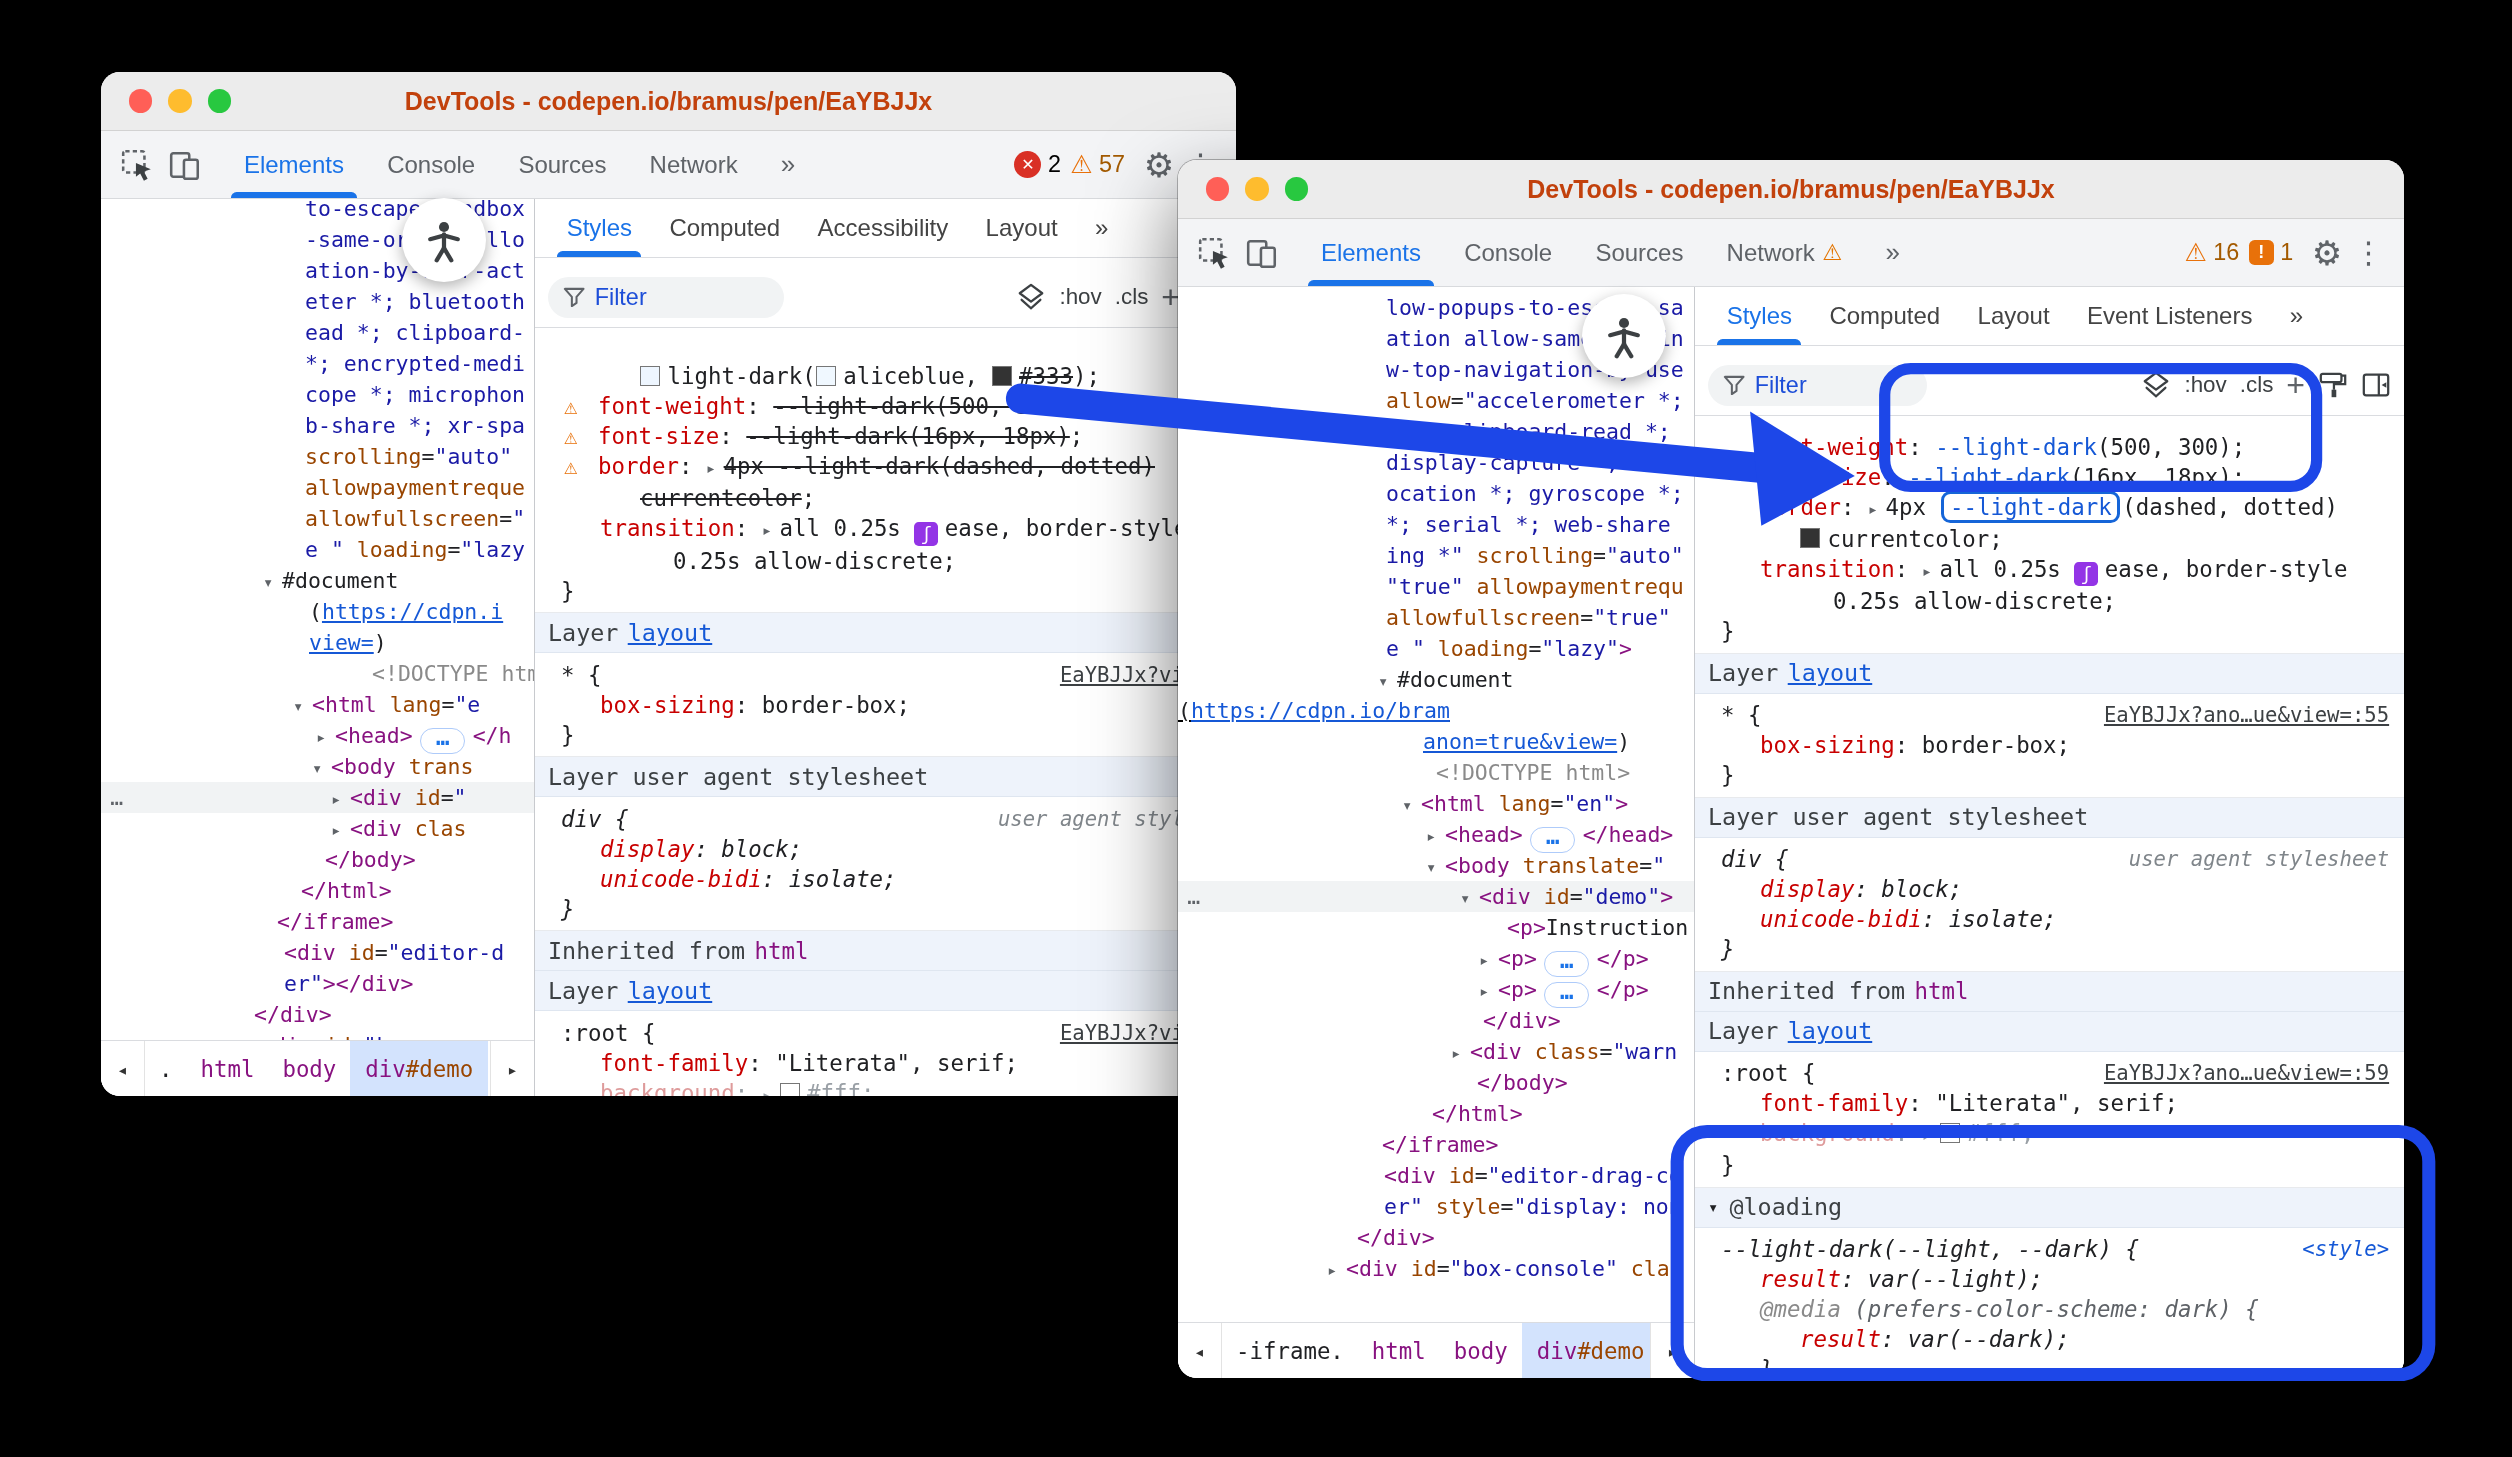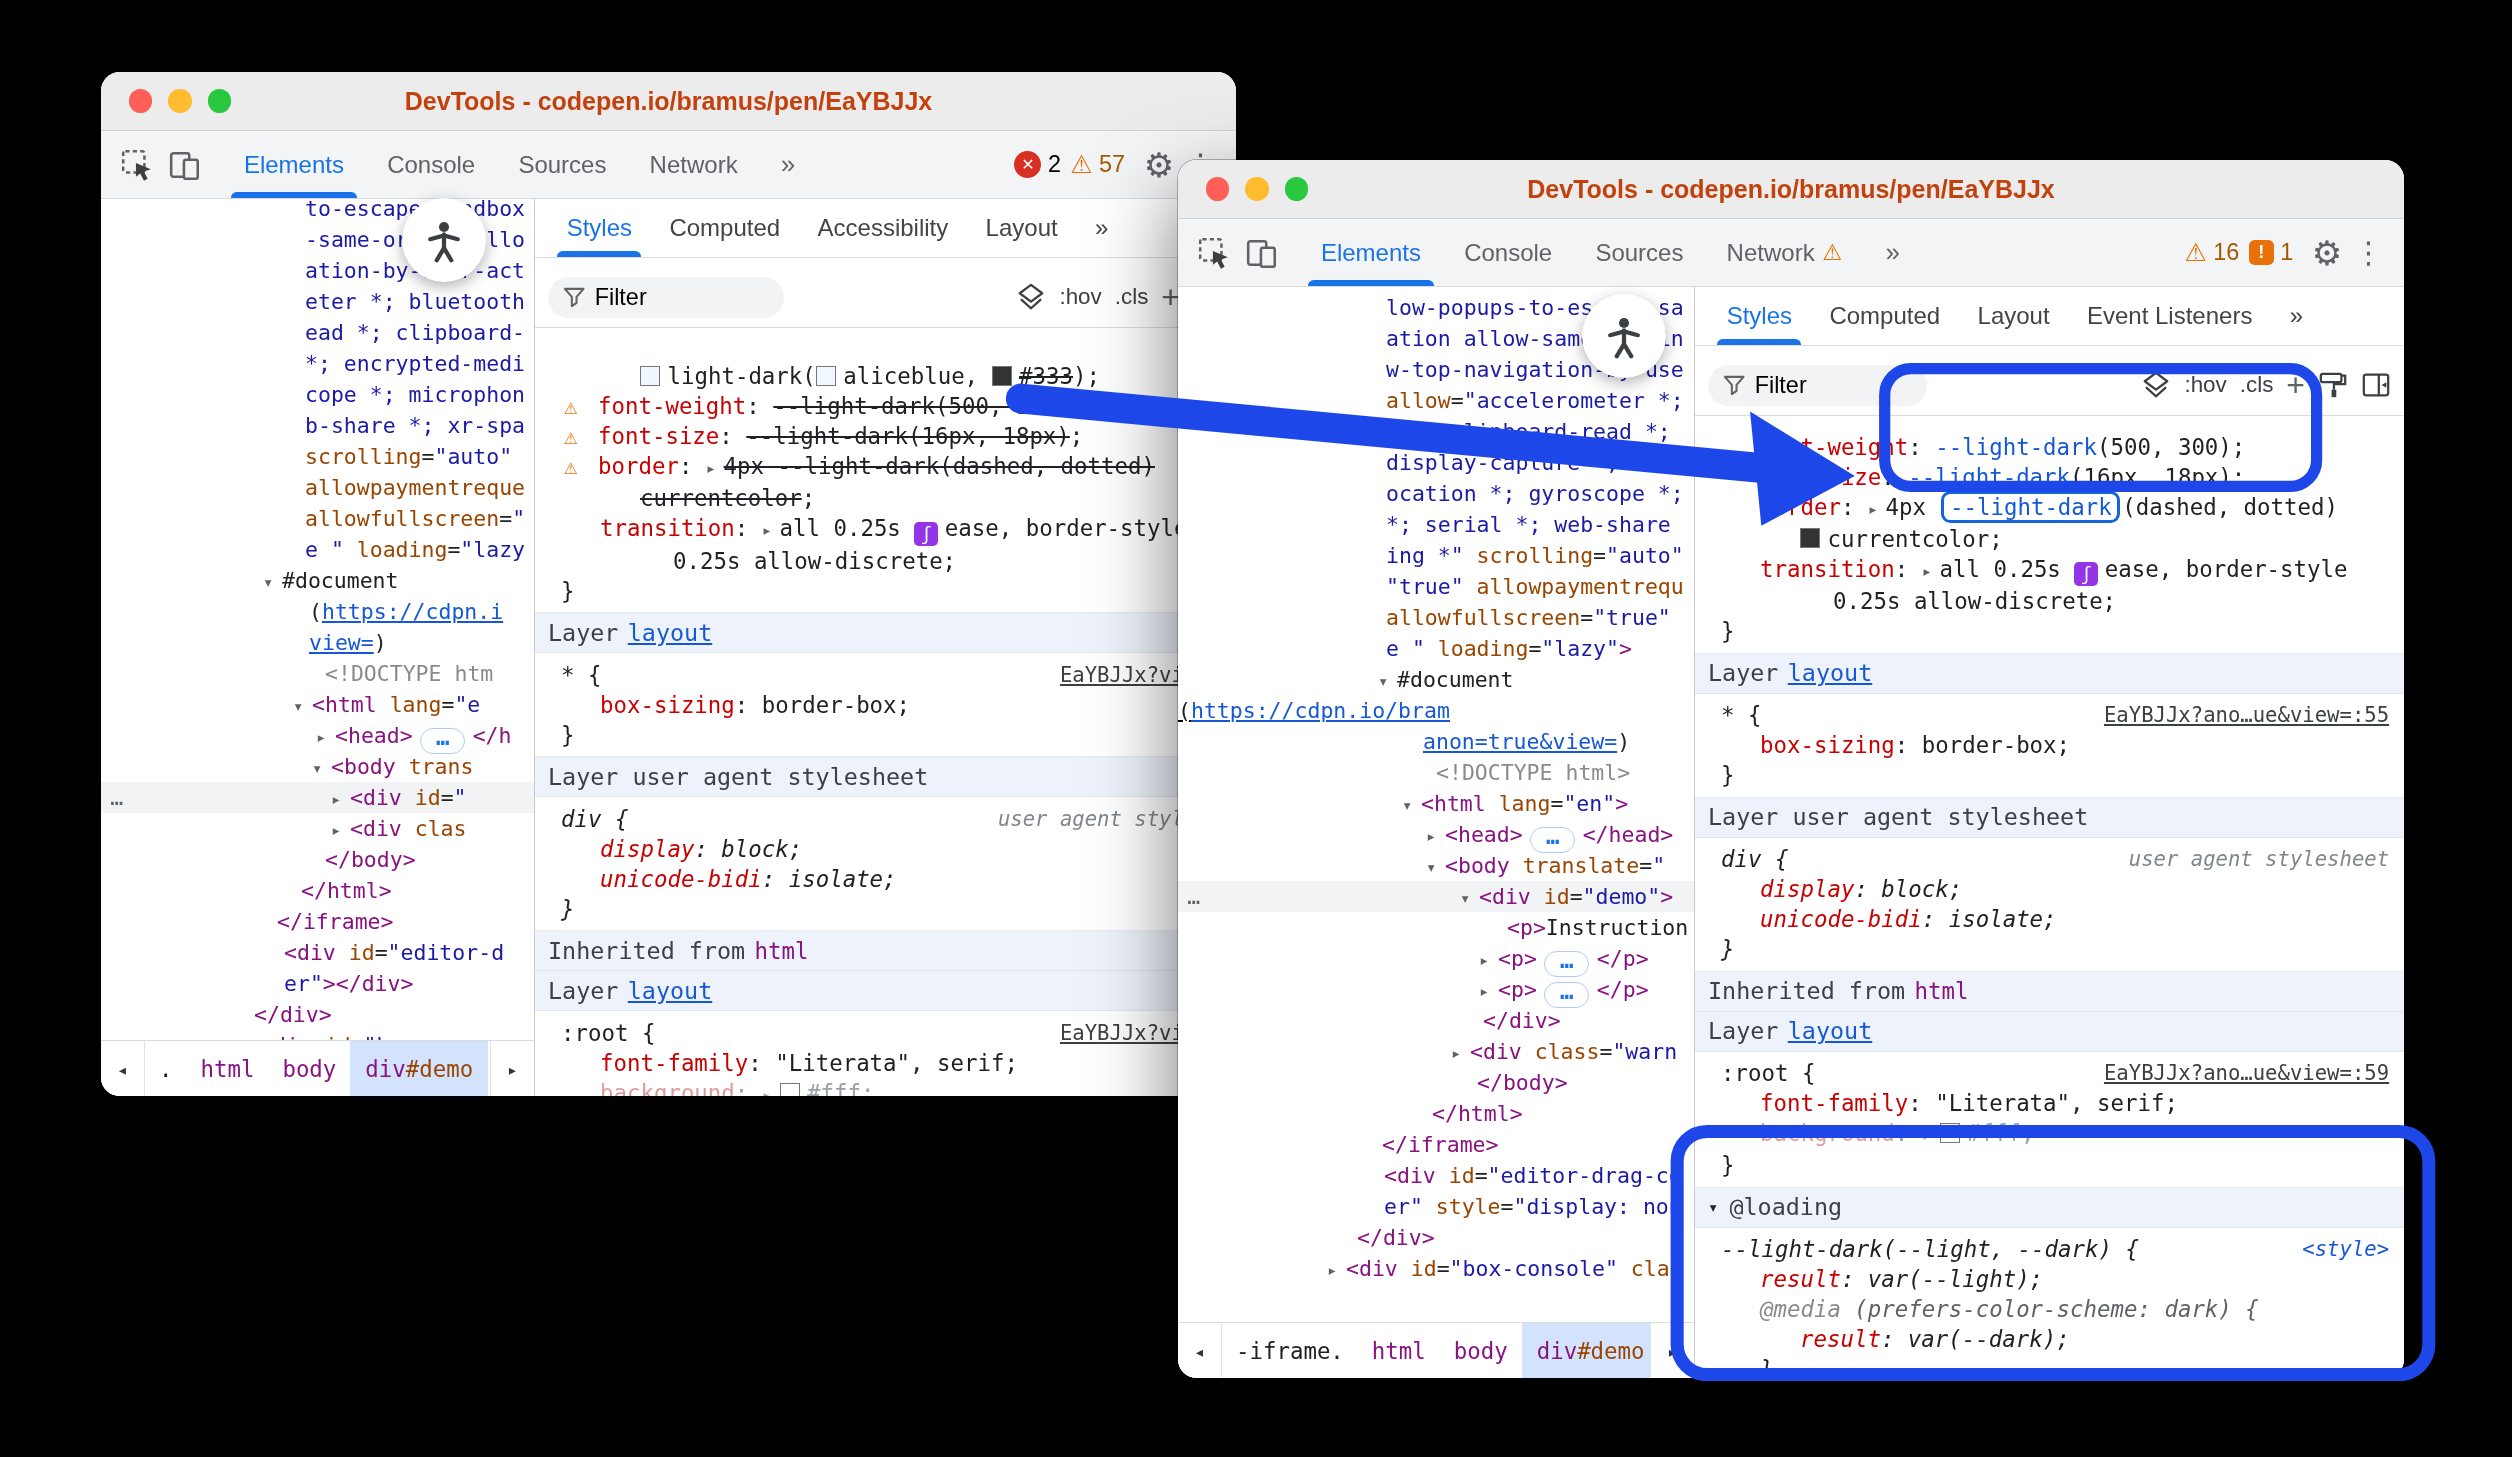--- a/index.html
+++ b/index.html
@@ -49,21 +49,21 @@
   .sg-ell{display:inline-block;min-width:43px;height:24px;border:1.9px solid #aecbfa;border-radius:14px;
           color:#1a73e8;font-weight:bold;font-size:22.4px;line-height:17px;text-align:center;vertical-align:-1.9px;margin:0 7.5px;background:#fff;}
   
   .sidebar{flex:1;border-left:0.9px solid #c8cace;display:flex;flex-direction:column;background:#fff;min-width:0;gap:9px;}
   .sbtabs{height:58px;display:flex;align-items:stretch;padding:0 13px;border-bottom:0.9px solid #dadce0;background:#fff;flex:0 0 auto;}
   .sbtab{position:relative;display:flex;align-items:center;margin:0 15px;padding:0 3.7px;font-size:24px;color:#444;white-space:nowrap;}
   .sbtab.sel{color:#1a73e8;}
   .sbtab.sel::after{content:"";position:absolute;left:-5.6px;right:-5.6px;bottom:0;height:5.6px;background:#1a73e8;border-radius:5.6px 5.6px 0 0;}
   .filterrow{height:60px;display:flex;align-items:center;padding:0 13px;border-bottom:0.9px solid #dadce0;background:#fff;flex:0 0 auto;gap:13px;}
   .fpill{flex:1;max-width:299px;height:41px;background:#f1f3f4;border-radius:20.6px;display:flex;align-items:center;
-         padding:0 15px;color:#000000;font-size:23.4px;gap:9.3px;}
+         padding:0 15px;color:#1d4ed8;font-size:23.4px;gap:9.3px;}
   .fctrl{color:#3c4043;font-size:22.4px;}
   .ficon{color:#5f6368;display:flex;align-items:center;}
   .plus{font-size:32px;color:#5f6368;line-height:1;}
   .rules{flex:1;overflow:hidden;background:#fff;font-family:"DejaVu Sans Mono",monospace;font-size:22.4px;color:#202124;}
   .rule{padding:6.5px 9.3px 6.5px 13px;border-bottom:0.9px solid #e8eaed;position:relative;}
   .rule.it .rl{font-style:italic;}
   .rl{line-height:30px;white-space:pre;position:relative;}
   .rl .rt{position:absolute;right:5.6px;top:0;font-size:20.6px;white-space:nowrap;}
   .rt-link{color:#3c4043;text-decoration:underline;}
   .rt-gray{color:#80868b;font-style:italic;}
@@ -156,21 +156,21 @@
             <div class="dl" style="padding-left: 204px;"><span class="sg-v">*; encrypted-medi</span></div>
             <div class="dl" style="padding-left: 204px;"><span class="sg-v">cope *; microphon</span></div>
             <div class="dl" style="padding-left: 204px;"><span class="sg-v">b-share *; xr-spa</span></div>
             <div class="dl" style="padding-left: 204px;"><span class="sg-a">scrolling</span><span class="sg-k">=</span><span class="sg-v">"auto"</span></div>
             <div class="dl" style="padding-left: 204px;"><span class="sg-a">allowpaymentreque</span></div>
             <div class="dl" style="padding-left: 204px;"><span class="sg-a">allowfullscreen</span><span class="sg-k">=</span><span class="sg-v">"</span></div>
             <div class="dl" style="padding-left: 204px;"><span class="sg-v">e " </span><span class="sg-a">loading</span><span class="sg-k">=</span><span class="sg-v">"lazy</span></div>
             <div class="dl" style="padding-left: 183px;"><span class="sg-tri">▾</span><span class="sg-k">#document</span></div>
             <div class="dl" style="padding-left: 208px;"><span class="sg-k">(</span><span class="sg-l">https://cdpn.i</span></div>
             <div class="dl" style="padding-left: 208px;"><span class="sg-l">view=</span><span class="sg-k">)</span></div>
-            <div class="dl" style="padding-left: 224px;"><span class="sg-g">&lt;!DOCTYPE htm</span></div>
+            <div class="dl" style="padding-left: 224px; margin-left: 47px;"><span class="sg-g">&lt;!DOCTYPE htm</span></div>
             <div class="dl" style="padding-left: 213px;"><span class="sg-tri">▾</span><span class="sg-t">&lt;html </span><span class="sg-a">lang</span><span class="sg-k">=</span><span class="sg-v">"e</span></div>
             <div class="dl" style="padding-left: 236px;"><span class="sg-tri">▸</span><span class="sg-t">&lt;head&gt;</span><span class="sg-ell">…</span><span class="sg-t">&lt;/h</span></div>
             <div class="dl" style="padding-left: 232px;"><span class="sg-tri">▾</span><span class="sg-t">&lt;body </span><span class="sg-a">trans</span></div>
             <div class="dl hl" style="padding-left: 251px;"><span class="dots">…</span><span class="sg-tri">▸</span><span class="sg-t">&lt;div </span><span class="sg-a">id</span><span class="sg-k">=</span><span class="sg-v">"</span></div>
             <div class="dl" style="padding-left: 251px;"><span class="sg-tri">▸</span><span class="sg-t">&lt;div </span><span class="sg-a">clas</span></div>
             <div class="dl" style="padding-left: 224px;"><span class="sg-t">&lt;/body&gt;</span></div>
             <div class="dl" style="padding-left: 200px;"><span class="sg-t">&lt;/html&gt;</span></div>
             <div class="dl" style="padding-left: 176px;"><span class="sg-t">&lt;/iframe&gt;</span></div>
             <div class="dl" style="padding-left: 183px;"><span class="sg-t">&lt;div </span><span class="sg-a">id</span><span class="sg-k">=</span><span class="sg-v">"editor-d</span></div>
             <div class="dl" style="padding-left: 183px;"><span class="sg-v">er"</span><span class="sg-t">&gt;&lt;/div&gt;</span></div>

